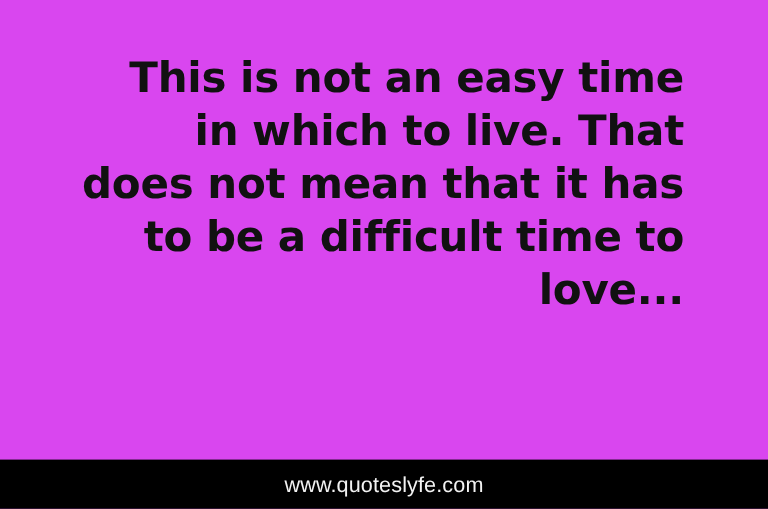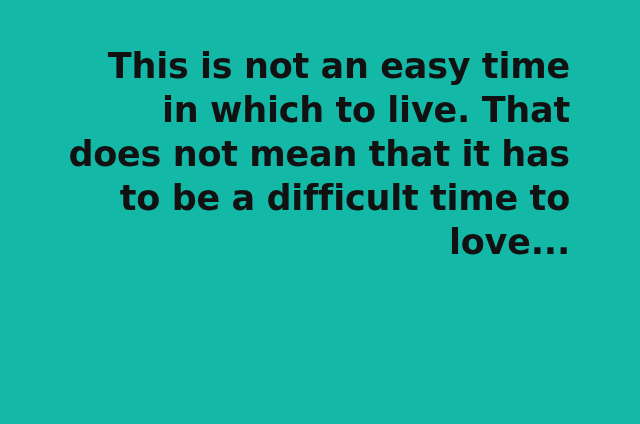--- a/index.html
+++ b/index.html
@@ -11,21 +11,21 @@
     width: 640px;
     height: 424px;
     overflow: hidden;
     font-family: "DejaVu Sans", sans-serif;
   }
 
   #quote-card {
     position: relative;
     width: 640px;
     height: 424px;
-    background: #14b8a6;
+    background: #d946ef;
     box-sizing: border-box;
     display: flex;
     flex-direction: column;
   }
 
   #content-area {
     position: relative;
     flex: 1 1 auto;
     padding: 0 70px 0 62px;
     box-sizing: border-box;
@@ -88,14 +88,17 @@
 
   <div id="content-area">
     <div id="quote-text">This is not an easy time
 in which to live. That
 does not mean that it has
 to be a difficult time to
 love...</div>
 
   </div>
 
+  <div id="footer-bar">
+    <span id="footer-site-text">www.quoteslyfe.com</span>
+  </div>
 
 </div>
 
 </body></html>

